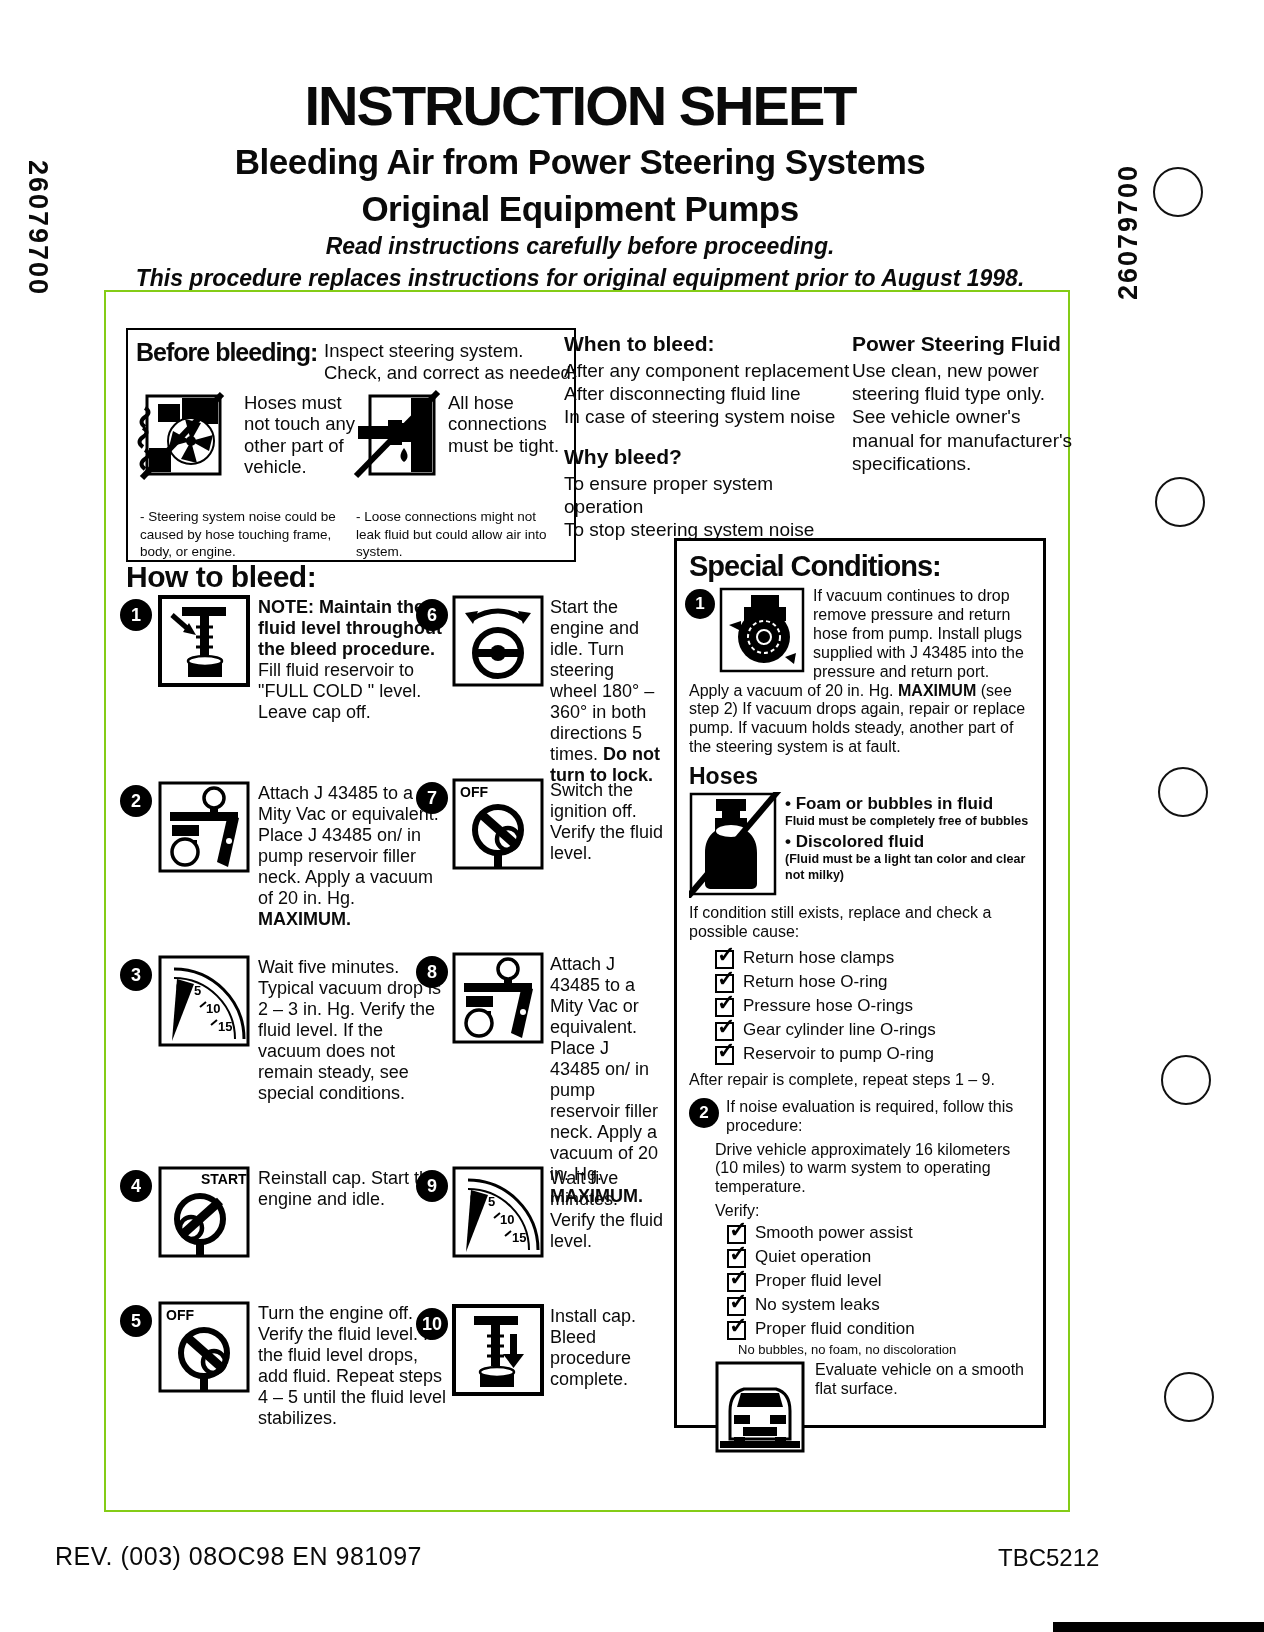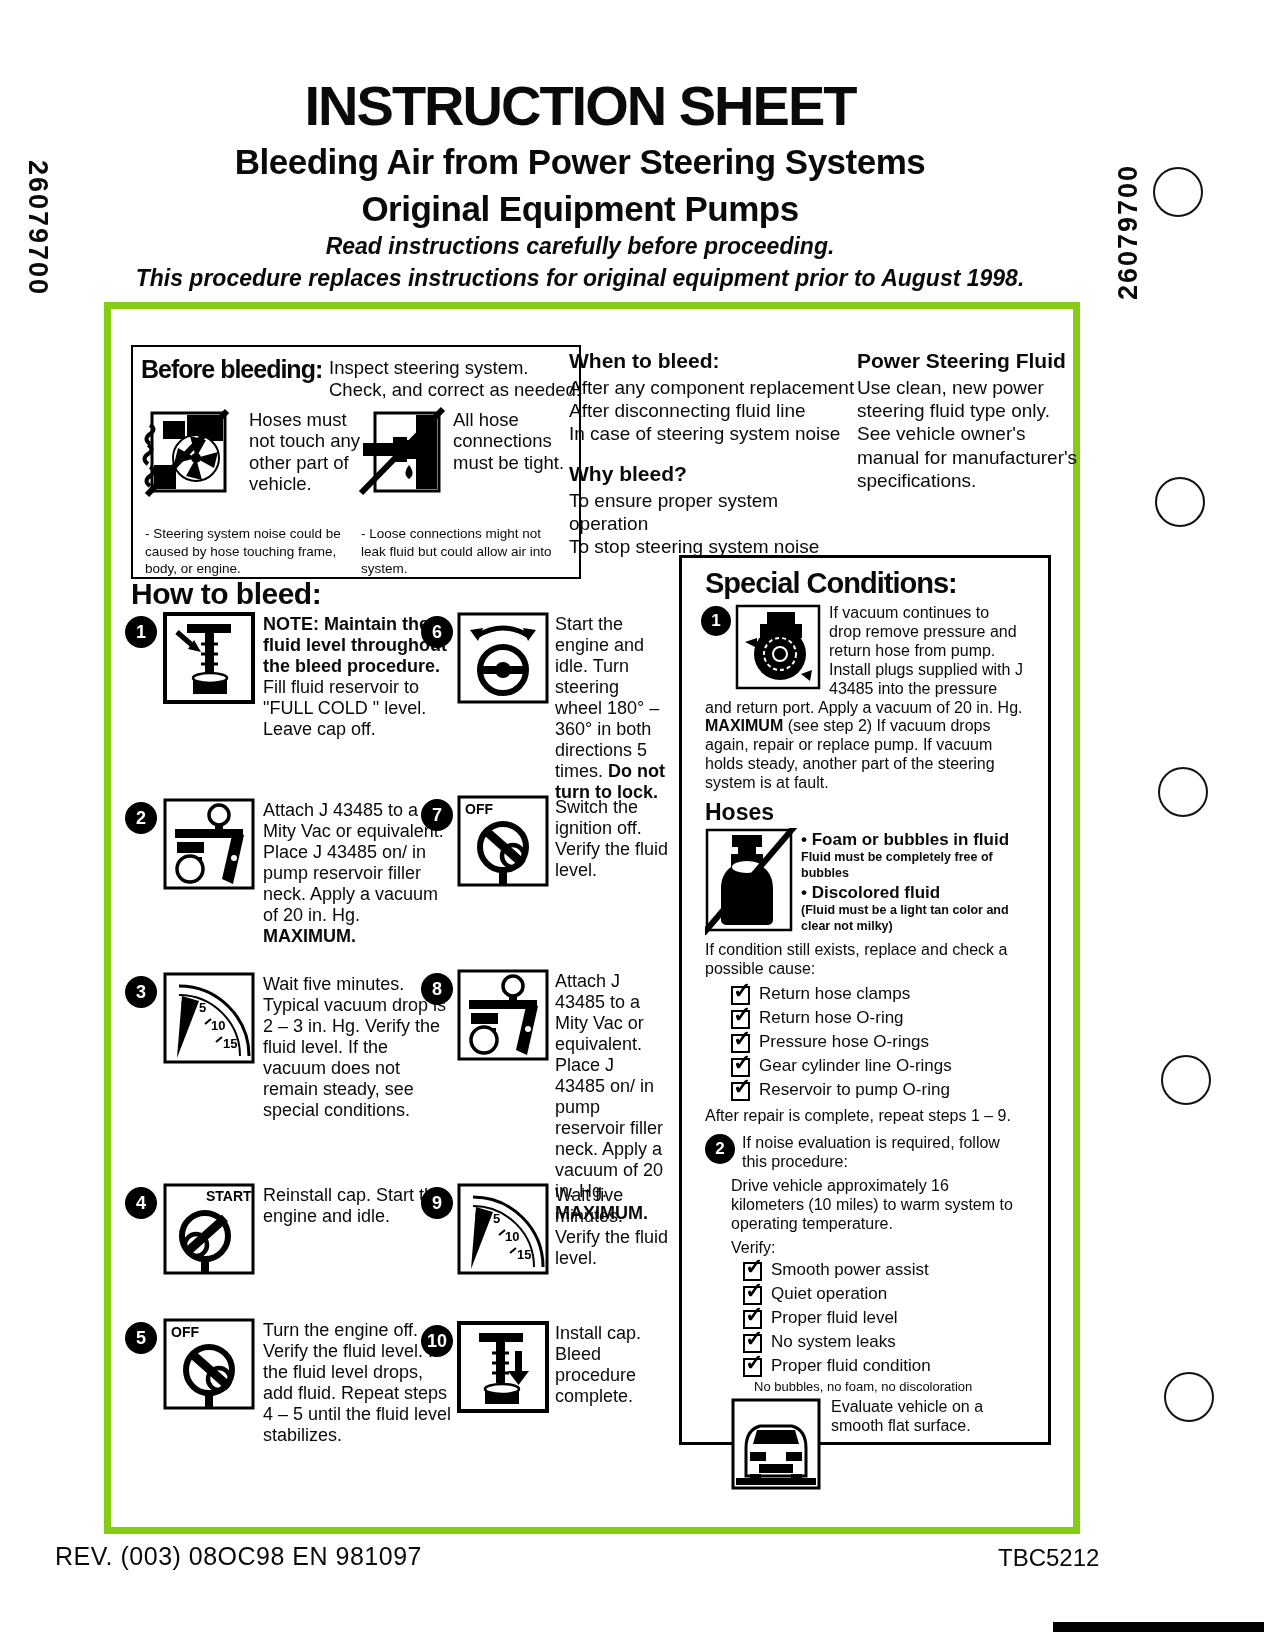--- a/index.html
+++ b/index.html
@@ -9,21 +9,21 @@
   .vcode{position:absolute;font-size:27px;font-weight:bold;letter-spacing:2px;white-space:nowrap;}
   .vcode-left{left:37px;top:228px;transform:translate(-50%,-50%) rotate(90deg);}
   .vcode-right{left:1128px;top:232px;transform:translate(-50%,-50%) rotate(-90deg);}
   .hole{position:absolute;width:46px;height:46px;border:2.5px solid #111;border-radius:50%;}
   
   .header{position:absolute;left:60px;top:78px;width:1040px;text-align:center;}
   .title{font-size:56px;font-weight:bold;letter-spacing:-2px;line-height:1;}
   .sub{font-size:35px;font-weight:bold;letter-spacing:-0.5px;margin-top:9px;line-height:1.08;}
   .note{font-size:23px;font-weight:bold;font-style:italic;margin-top:5px;}
   
-  .mainbox{position:absolute;left:104px;top:302px;width:962px;height:1218px;border:7px solid #84cc16;}
+  .mainbox{position:absolute;left:104px;top:290px;width:962px;height:1218px;border:2px solid #84cc16;}
   
   .bb{position:absolute;left:20px;top:36px;width:446px;height:230px;border:2px solid #000;background:#fff;}
   .bb-h{position:absolute;left:8px;top:8px;font-size:25px;font-weight:bold;letter-spacing:-1px;}
   .bb-intro{position:absolute;left:196px;top:10px;width:252px;font-size:18.5px;line-height:1.2;}
   .bb-icon1{position:absolute;left:10px;top:62px;}
   .bb-icon2{position:absolute;left:226px;top:62px;}
   .bb-t1{position:absolute;left:104px;top:62px;width:116px;font-size:18.5px;line-height:1.16;margin-left:12px;}
   .bb-t2{position:absolute;left:320px;top:62px;width:120px;font-size:18.5px;line-height:1.16;}
   .bb-n1{position:absolute;left:12px;top:178px;width:198px;font-size:13.5px;line-height:1.3;}
   .bb-n2{position:absolute;left:228px;top:178px;width:208px;font-size:13.5px;line-height:1.3;}
@@ -38,21 +38,21 @@
   .step{position:absolute;left:0;width:100%;height:0;}
   .badge{position:absolute;width:32px;height:32px;border-radius:50%;background:#000;color:#fff;
          font-size:18px;font-weight:bold;display:flex;align-items:center;justify-content:center;}
   .steptext{position:absolute;font-size:18px;line-height:1.17;}
   .c1-badge{left:14px;top:4px;}  .c1-icon{position:absolute;left:52px;top:0;}
   .c1-text{left:152px;top:2px;width:192px;}
   .c2-badge{left:310px;top:4px;} .c2-icon{position:absolute;left:346px;top:0;}
   .c2-text{left:444px;top:2px;width:114px;}
   
   .scbox{position:absolute;left:568px;top:246px;width:372px;height:890px;border:3px solid #000;
-         padding:8px 23px;box-sizing:border-box;font-size:16px;line-height:1.18;background:#fff;}
+         padding:8px 12px;box-sizing:border-box;font-size:16px;line-height:1.18;background:#fff;}
   .sc-h{font-size:29px;font-weight:bold;letter-spacing:-1px;margin-bottom:4px;}
   .sc-item1{position:relative;}
   .sc-badge{position:absolute;left:-4px;top:2px;width:30px;height:30px;border-radius:50%;background:#000;
             color:#fff;font-size:17px;font-weight:bold;display:flex;align-items:center;justify-content:center;}
   .sc-pumpicon{float:left;margin:0 8px 2px 30px;}
   .sc-fluid-h{font-size:23px;font-weight:bold;margin:6px 0 2px;clear:both;}
   .fluid-row{overflow:hidden;font-weight:bold;}
   .fluid-icon{float:left;margin:0 8px 2px 0;}
   .fluid-b{font-size:17px;margin-top:2px;}
   .fluid-s{font-size:12.5px;line-height:1.25;margin-left:12px;}

